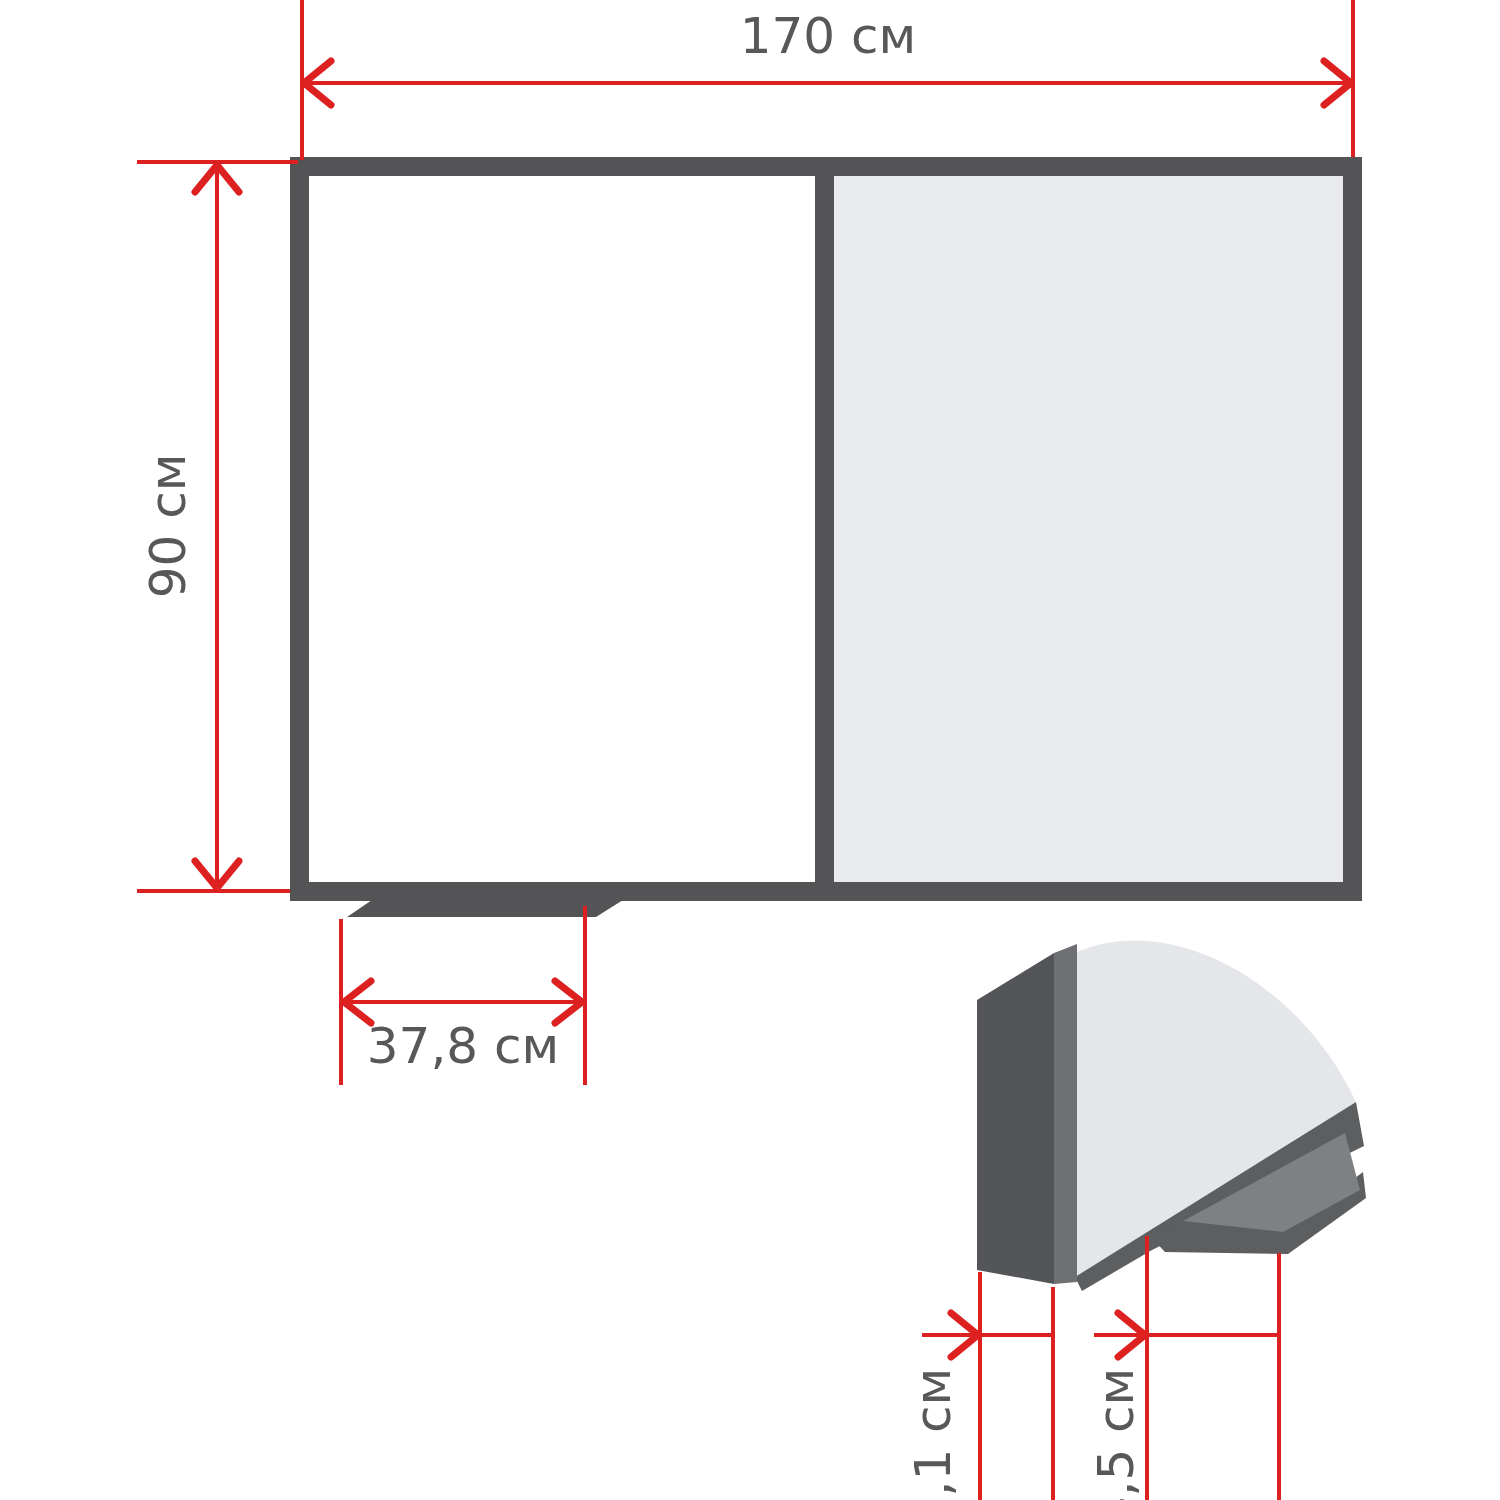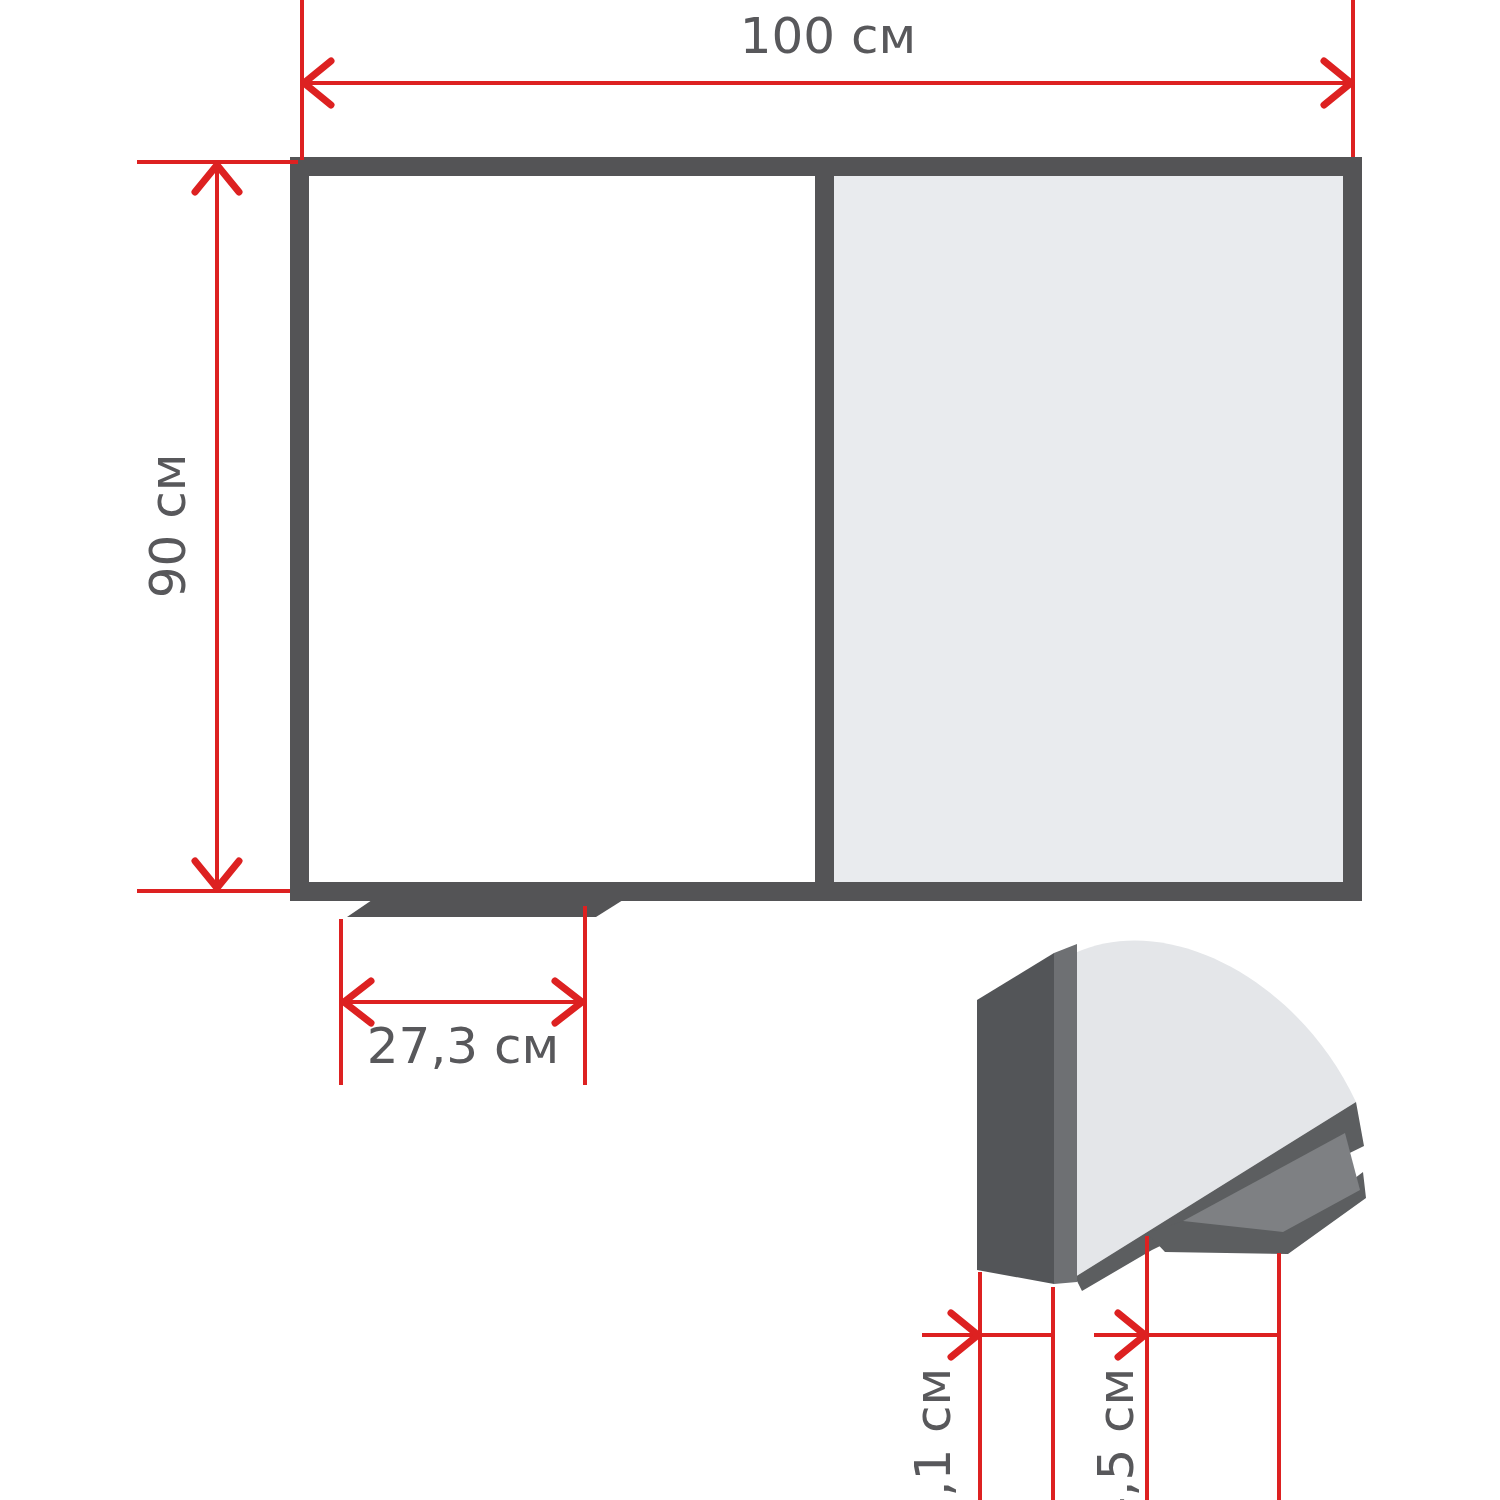--- a/index.html
+++ b/index.html
@@ -117,23 +117,23 @@
       <path d="M 1324,61 L 1351,83 L 1324,105"></path>
       <path d="M 195,192 L 217,165 L 239,192"></path>
       <path d="M 195,861 L 217,888 L 239,861"></path>
       <path d="M 371,981 L 344,1002 L 371,1023"></path>
       <path d="M 555,981 L 582,1002 L 555,1023"></path>
       <path d="M 951,1313 L 978,1335 L 951,1357"></path>
       <path d="M 1118,1313 L 1145,1335 L 1118,1357"></path>
     </g>
   </svg>
 
-  <div class="dim-label" style="left:828px; top:36px;">100 см</div>
+  <div class="dim-label" style="left:828px; top:36px;">170 см</div>
 
   <div class="dim-label vert" style="left:168px; top:526px;">90 см</div>
 
-  <div class="dim-label" style="left:463px; top:1046px;">27,3 см</div>
+  <div class="dim-label" style="left:463px; top:1046px;">37,8 см</div>
 
   <div class="dim-label vert" style="left:933px; top:1448px;">2,1 см</div>
 
   <div class="dim-label vert" style="left:1116px; top:1448px;">4,5 см</div>
 
 </div>
 
 </body></html>

